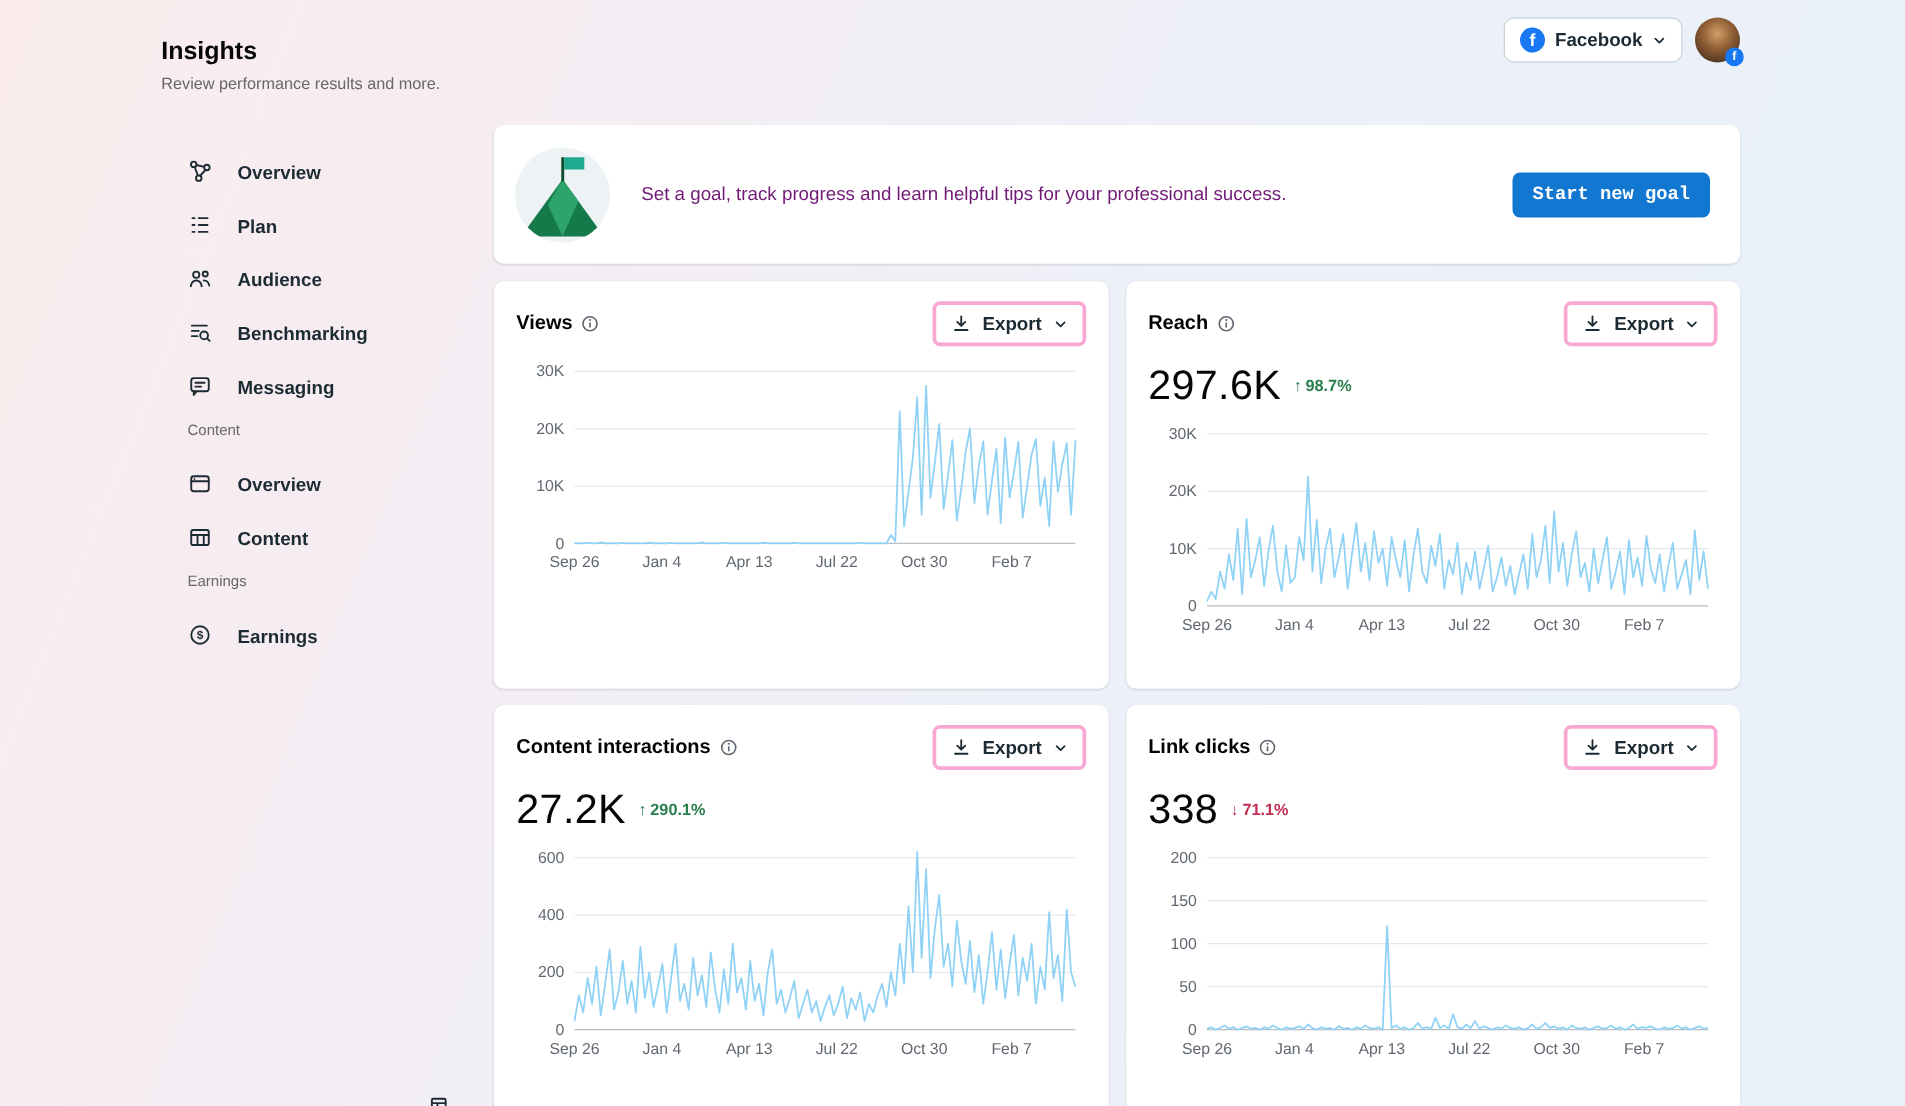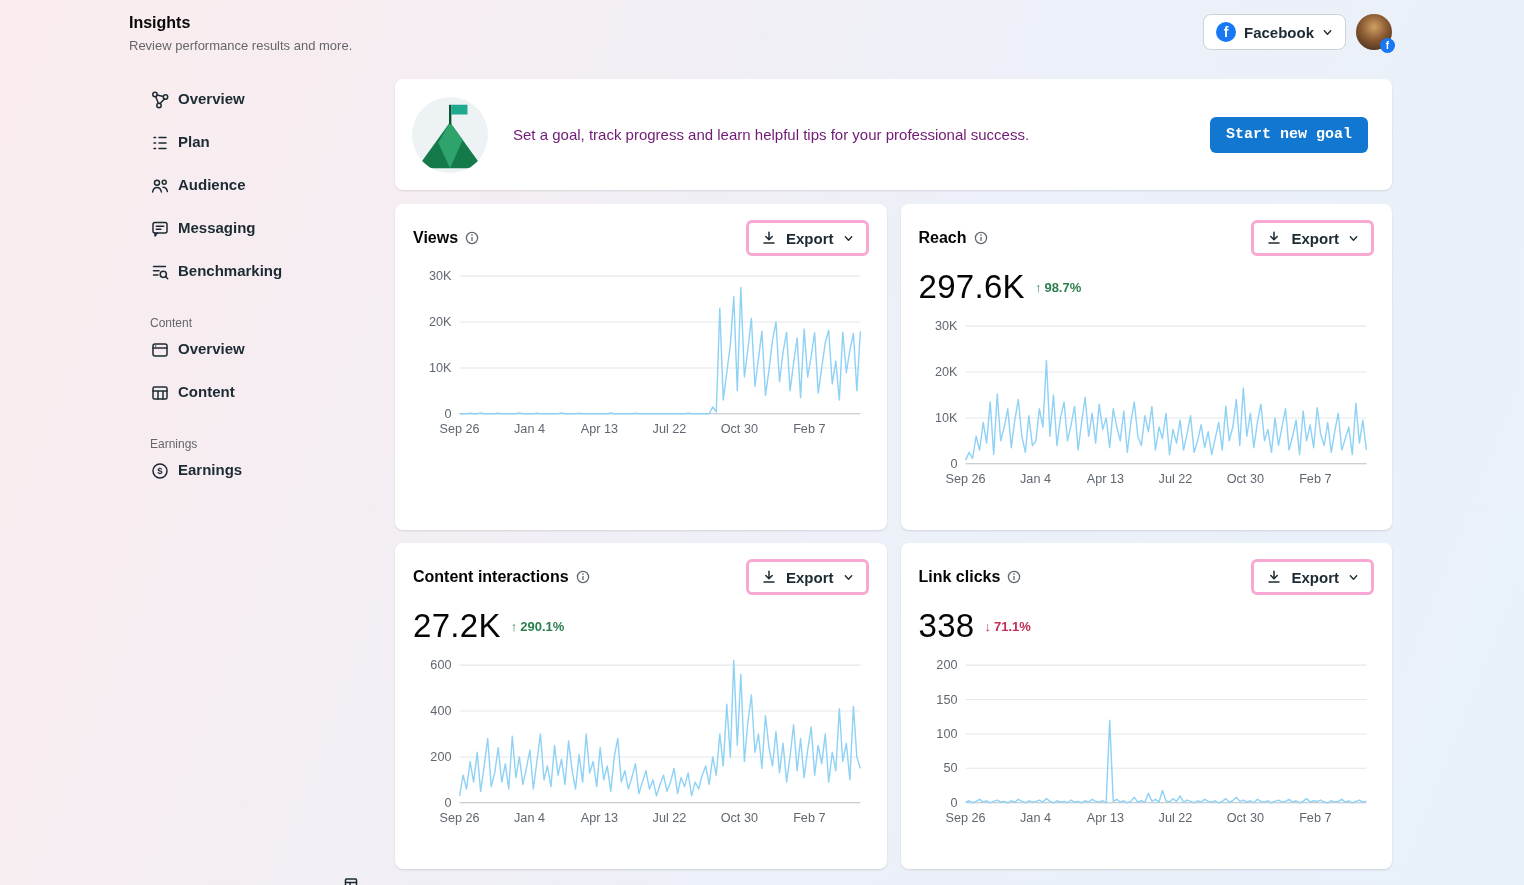--- a/index.html
+++ b/index.html
@@ -7,37 +7,37 @@
     width:1524px;height:885px;position:relative;
     font-family:"Liberation Sans","DejaVu Sans",sans-serif;
     color:#1c2b33;
     background:linear-gradient(112deg,#faecec 0%,#f6edf2 22%,#edf0f8 55%,#e8f1fa 100%);
   }
   :root{
     --accent:#1877f2;--btn:#1277d1;--line:#8fd2f6;
     --pos:#2b7f4f;--neg:#c22f53;--navsel:#1c2b33;
   }
   .header{display:flex;justify-content:space-between;align-items:flex-start;padding:14px 132px 0 129px;}
-  .page-title{font-size:16px;font-weight:700;color:#080809;}
+  .page-title{font-size:20px;font-weight:700;color:#080809;margin-top:16px;}
   .page-subtitle{font-size:13px;color:#65676b;margin-top:6px;}
   .controls{display:flex;align-items:center;gap:10px;}
   .pill{display:flex;align-items:center;gap:8px;height:36px;padding:0 12px;background:#fff;
     border:1px solid #ccd3da;border-radius:8px;font-size:15px;font-weight:600;color:#1c2b33;
     cursor:pointer;font-family:inherit;}
   .fb-circle{width:20px;height:20px;border-radius:50%;background:var(--accent);color:#fff;
     display:flex;align-items:center;justify-content:center;font-weight:700;font-size:14px;line-height:1;}
   .caret{width:11px;height:11px;flex:none;}
   .avatar{width:36px;height:36px;border-radius:50%;position:relative;cursor:pointer;
     background:radial-gradient(circle at 50% 36%,#d0a066 0%,#8a5a32 45%,#33241a 100%);}
   .avatar-badge{position:absolute;right:-3px;bottom:-3px;width:15px;height:15px;border-radius:50%;
     background:var(--accent);color:#fff;font-size:10px;font-weight:700;display:flex;align-items:center;
     justify-content:center;line-height:1;}
   .layout{display:flex;align-items:flex-start;}
   .sidebar{margin-left:138px;width:234px;padding-top:37px;flex:none;box-sizing:border-box;}
-  .side-item{display:flex;align-items:flex-start;gap:8px;height:36px;padding:0 12px;border-radius:8px;
+  .side-item{display:flex;align-items:flex-end;gap:20px;height:36px;padding:0 12px;border-radius:8px;
     font-size:15px;font-weight:600;margin-bottom:7px;cursor:pointer;color:#1c2b33;}
   .side-item.selected{background:var(--navsel);color:#fff;}
   .side-icon{width:20px;height:20px;display:flex;flex:none;}
   .icn{stroke:currentColor;fill:none;stroke-width:1.5;stroke-linecap:round;stroke-linejoin:round;}
   .section-label{font-size:12px;color:#65676b;margin:18px 0 10px 12px;}
   .main{flex:1;margin-left:23px;margin-right:132px;padding-top:26px;min-width:0;}
   .banner{background:#fff;border-radius:8px;box-shadow:0 1px 2px rgba(0,0,0,.12);height:111px;
     display:flex;align-items:center;padding:0 24px 0 16px;margin-bottom:14px;}
   .banner-illustration{width:78px;height:78px;margin-right:24px;flex:none;}
   .banner-text{font-size:15px;color:#701a75;flex:1;}
@@ -113,35 +113,35 @@
             <path class="icn" d="M2.6 16c.5-3 2.4-4.6 4.4-4.6S10.9 13 11.4 16"></path>
             <circle class="icn" cx="14.2" cy="6.2" r="2"></circle>
             <path class="icn" d="M13 11.3c2 0 3.9 1.6 4.4 4.2"></path>
           </svg>
         </span>
       <span>Audience</span>
     </div>
     <div class="side-item">
       <span class="side-icon">
           <svg viewBox="0 0 20 20">
-            <rect class="icn" x="3" y="3.5" width="14" height="10.5" rx="2"></rect>
-            <path class="icn" d="M6.3 7.2h7.4M6.3 10.3h4.6M7.3 14l-2.3 3v-3"></path>
-          </svg>
-        </span>
-      <span>Messaging</span>
-    </div>
-    <div class="side-item">
-      <span class="side-icon">
-          <svg viewBox="0 0 20 20">
             <path class="icn" d="M3.5 4.5h12M3.5 8.7h5.5M3.5 12.9h4.5"></path>
             <circle class="icn" cx="13.3" cy="12.3" r="3.1"></circle>
             <path class="icn" d="M15.6 14.6l2.1 2.1"></path>
           </svg>
         </span>
       <span>Benchmarking</span>
+    </div>
+    <div class="side-item">
+      <span class="side-icon">
+          <svg viewBox="0 0 20 20">
+            <rect class="icn" x="3" y="3.5" width="14" height="10.5" rx="2"></rect>
+            <path class="icn" d="M6.3 7.2h7.4M6.3 10.3h4.6M7.3 14l-2.3 3v-3"></path>
+          </svg>
+        </span>
+      <span>Messaging</span>
     </div>
 
     <div class="section-label">Content</div>
     <div class="side-item">
       <span class="side-icon">
           <svg viewBox="0 0 20 20">
             <rect class="icn" x="3" y="4" width="14" height="12" rx="2"></rect>
             <path class="icn" d="M3 8h14M5.6 6.1h.01"></path>
           </svg>
         </span>

